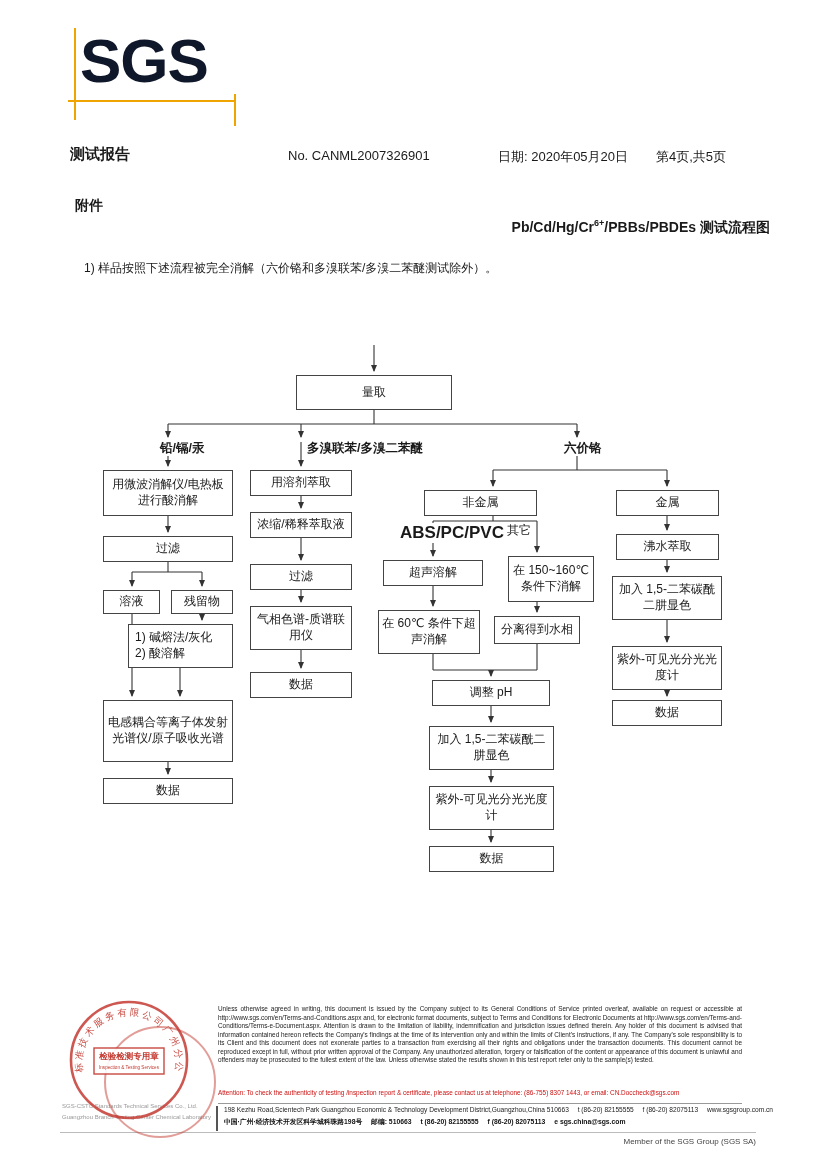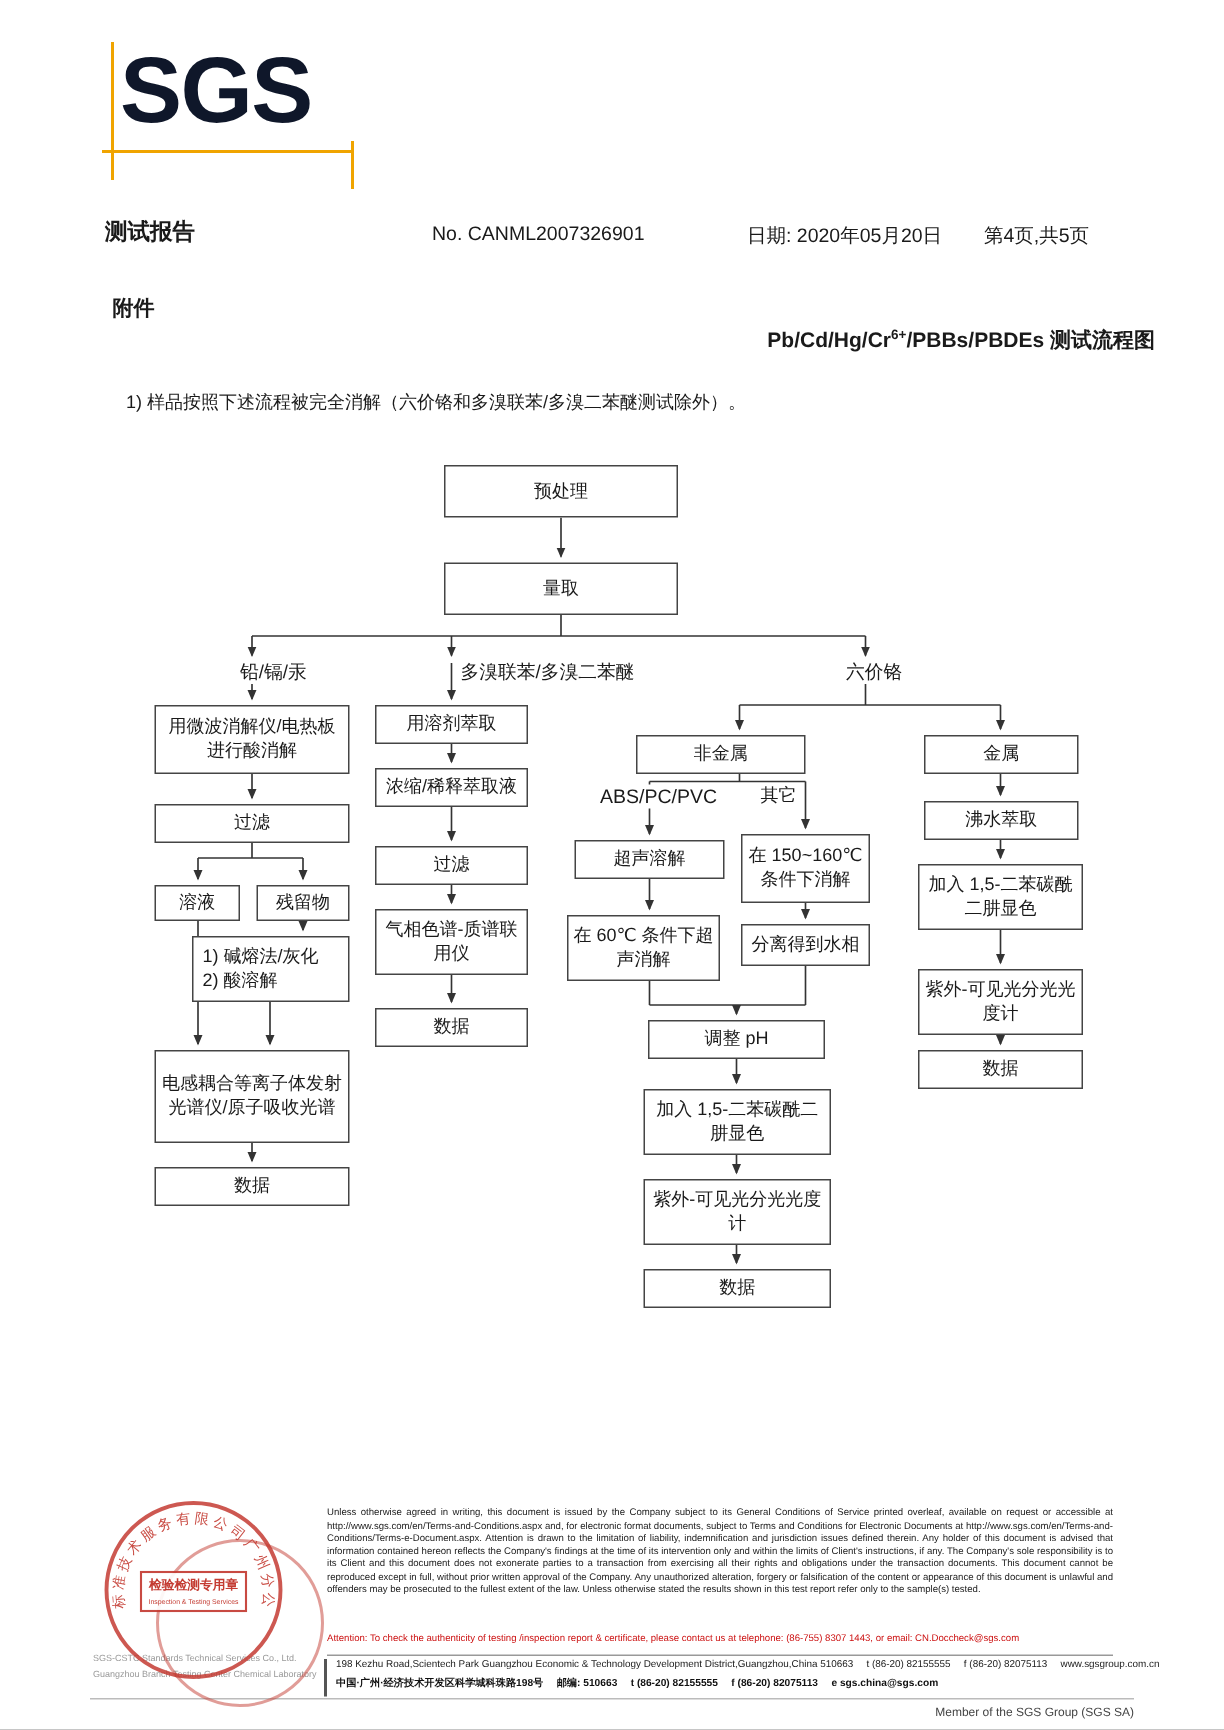--- a/index.html
+++ b/index.html
@@ -30,23 +30,23 @@
 
   svg.connectors { position:absolute; left:0; top:0; z-index:1; pointer-events:none; }
   svg.connectors line { stroke:#333; stroke-width:1.1; }
 
   .node { position:absolute; z-index:2; border:1px solid #444; background:#fff;
     display:flex; align-items:center; justify-content:center; text-align:center;
     font-size:12px; line-height:1.3; padding:2px 3px; }
   .node.left-align { flex-direction:column; align-items:flex-start; justify-content:center;
     text-align:left; padding-left:6px; }
   .blabel { position:absolute; z-index:3; background:#fff; padding:0 2px;
-    font-size:12.5px; font-weight:normal; line-height:1.2; }
+    font-size:12.5px; font-weight:bold; line-height:1.2; }
   .blabel.normal { font-weight:normal; font-size:12px; }
-  .blabel.small { font-size:13px; }
+  .blabel.small { font-size:17px; }
 
   
   .company-gray { position:absolute; left:62px; z-index:1; font-size:6px; color:#999; }
   .stamps { position:absolute; left:56px; top:994px; z-index:2; }
   .legal { position:absolute; left:218px; top:1005px; width:524px; font-size:6.4px;
     line-height:1.34; text-align:justify; color:#222; }
   .attention { position:absolute; left:218px; top:1089px; width:524px; font-size:6.4px;
     line-height:1.35; color:#cc1111; }
   .footer-divider { position:absolute; left:218px; top:1103px; width:524px; height:1px; background:#999; }
   .footer-bar { position:absolute; left:216px; top:1106px; width:2px; height:25px; background:#555; }
@@ -129,21 +129,20 @@
     <line x1="667" y1="620" x2="667" y2="642" marker-end="url(#arr)"></line>
     <line x1="667" y1="690" x2="667" y2="696" marker-end="url(#arr)"></line>
   </svg>
 
   <div class="blabel" style="left:158px;top:441px">铅/镉/汞</div>
   <div class="blabel" style="left:305px;top:441px">多溴联苯/多溴二苯醚</div>
   <div class="blabel" style="left:562px;top:441px">六价铬</div>
   <div class="blabel small" style="left:398px;top:523px">ABS/PC/PVC</div>
   <div class="blabel normal" style="left:505px;top:523px">其它</div>
 
-  <div class="node" style="left:296px;top:310px;width:156px;height:35px">预处理</div>
   <div class="node" style="left:296px;top:375px;width:156px;height:35px">量取</div>
 
   <div class="node" style="left:103px;top:470px;width:130px;height:46px">用微波消解仪/电热板进行酸消解</div>
   <div class="node" style="left:103px;top:536px;width:130px;height:26px">过滤</div>
   <div class="node" style="left:103px;top:590px;width:57px;height:24px">溶液</div>
   <div class="node" style="left:171px;top:590px;width:62px;height:24px">残留物</div>
   <div class="node left-align" style="left:128px;top:624px;width:105px;height:44px">
     <div>1) 碱熔法/灰化</div>
     <div>2) 酸溶解</div>
   </div>
@@ -154,21 +153,21 @@
   <div class="node" style="left:250px;top:512px;width:102px;height:26px">浓缩/稀释萃取液</div>
   <div class="node" style="left:250px;top:564px;width:102px;height:26px">过滤</div>
   <div class="node" style="left:250px;top:606px;width:102px;height:44px">气相色谱-质谱联用仪</div>
   <div class="node" style="left:250px;top:672px;width:102px;height:26px">数据</div>
 
   <div class="node" style="left:424px;top:490px;width:113px;height:26px">非金属</div>
   <div class="node" style="left:616px;top:490px;width:103px;height:26px">金属</div>
 
   <div class="node" style="left:383px;top:560px;width:100px;height:26px">超声溶解</div>
   <div class="node" style="left:378px;top:610px;width:102px;height:44px">在 60℃ 条件下超声消解</div>
-  <div class="node" style="left:494px;top:556px;width:86px;height:46px">在 150~160℃ 条件下消解</div>
+  <div class="node" style="left:508px;top:556px;width:86px;height:46px">在 150~160℃ 条件下消解</div>
   <div class="node" style="left:494px;top:616px;width:86px;height:28px">分离得到水相</div>
   <div class="node" style="left:432px;top:680px;width:118px;height:26px">调整 pH</div>
   <div class="node" style="left:429px;top:726px;width:125px;height:44px">加入 1,5-二苯碳酰二肼显色</div>
   <div class="node" style="left:429px;top:786px;width:125px;height:44px">紫外-可见光分光光度计</div>
   <div class="node" style="left:429px;top:846px;width:125px;height:26px">数据</div>
 
   <div class="node" style="left:616px;top:534px;width:103px;height:26px">沸水萃取</div>
   <div class="node" style="left:612px;top:576px;width:110px;height:44px">加入 1,5-二苯碳酰二肼显色</div>
   <div class="node" style="left:612px;top:646px;width:110px;height:44px">紫外-可见光分光光度计</div>
   <div class="node" style="left:612px;top:700px;width:110px;height:26px">数据</div>

